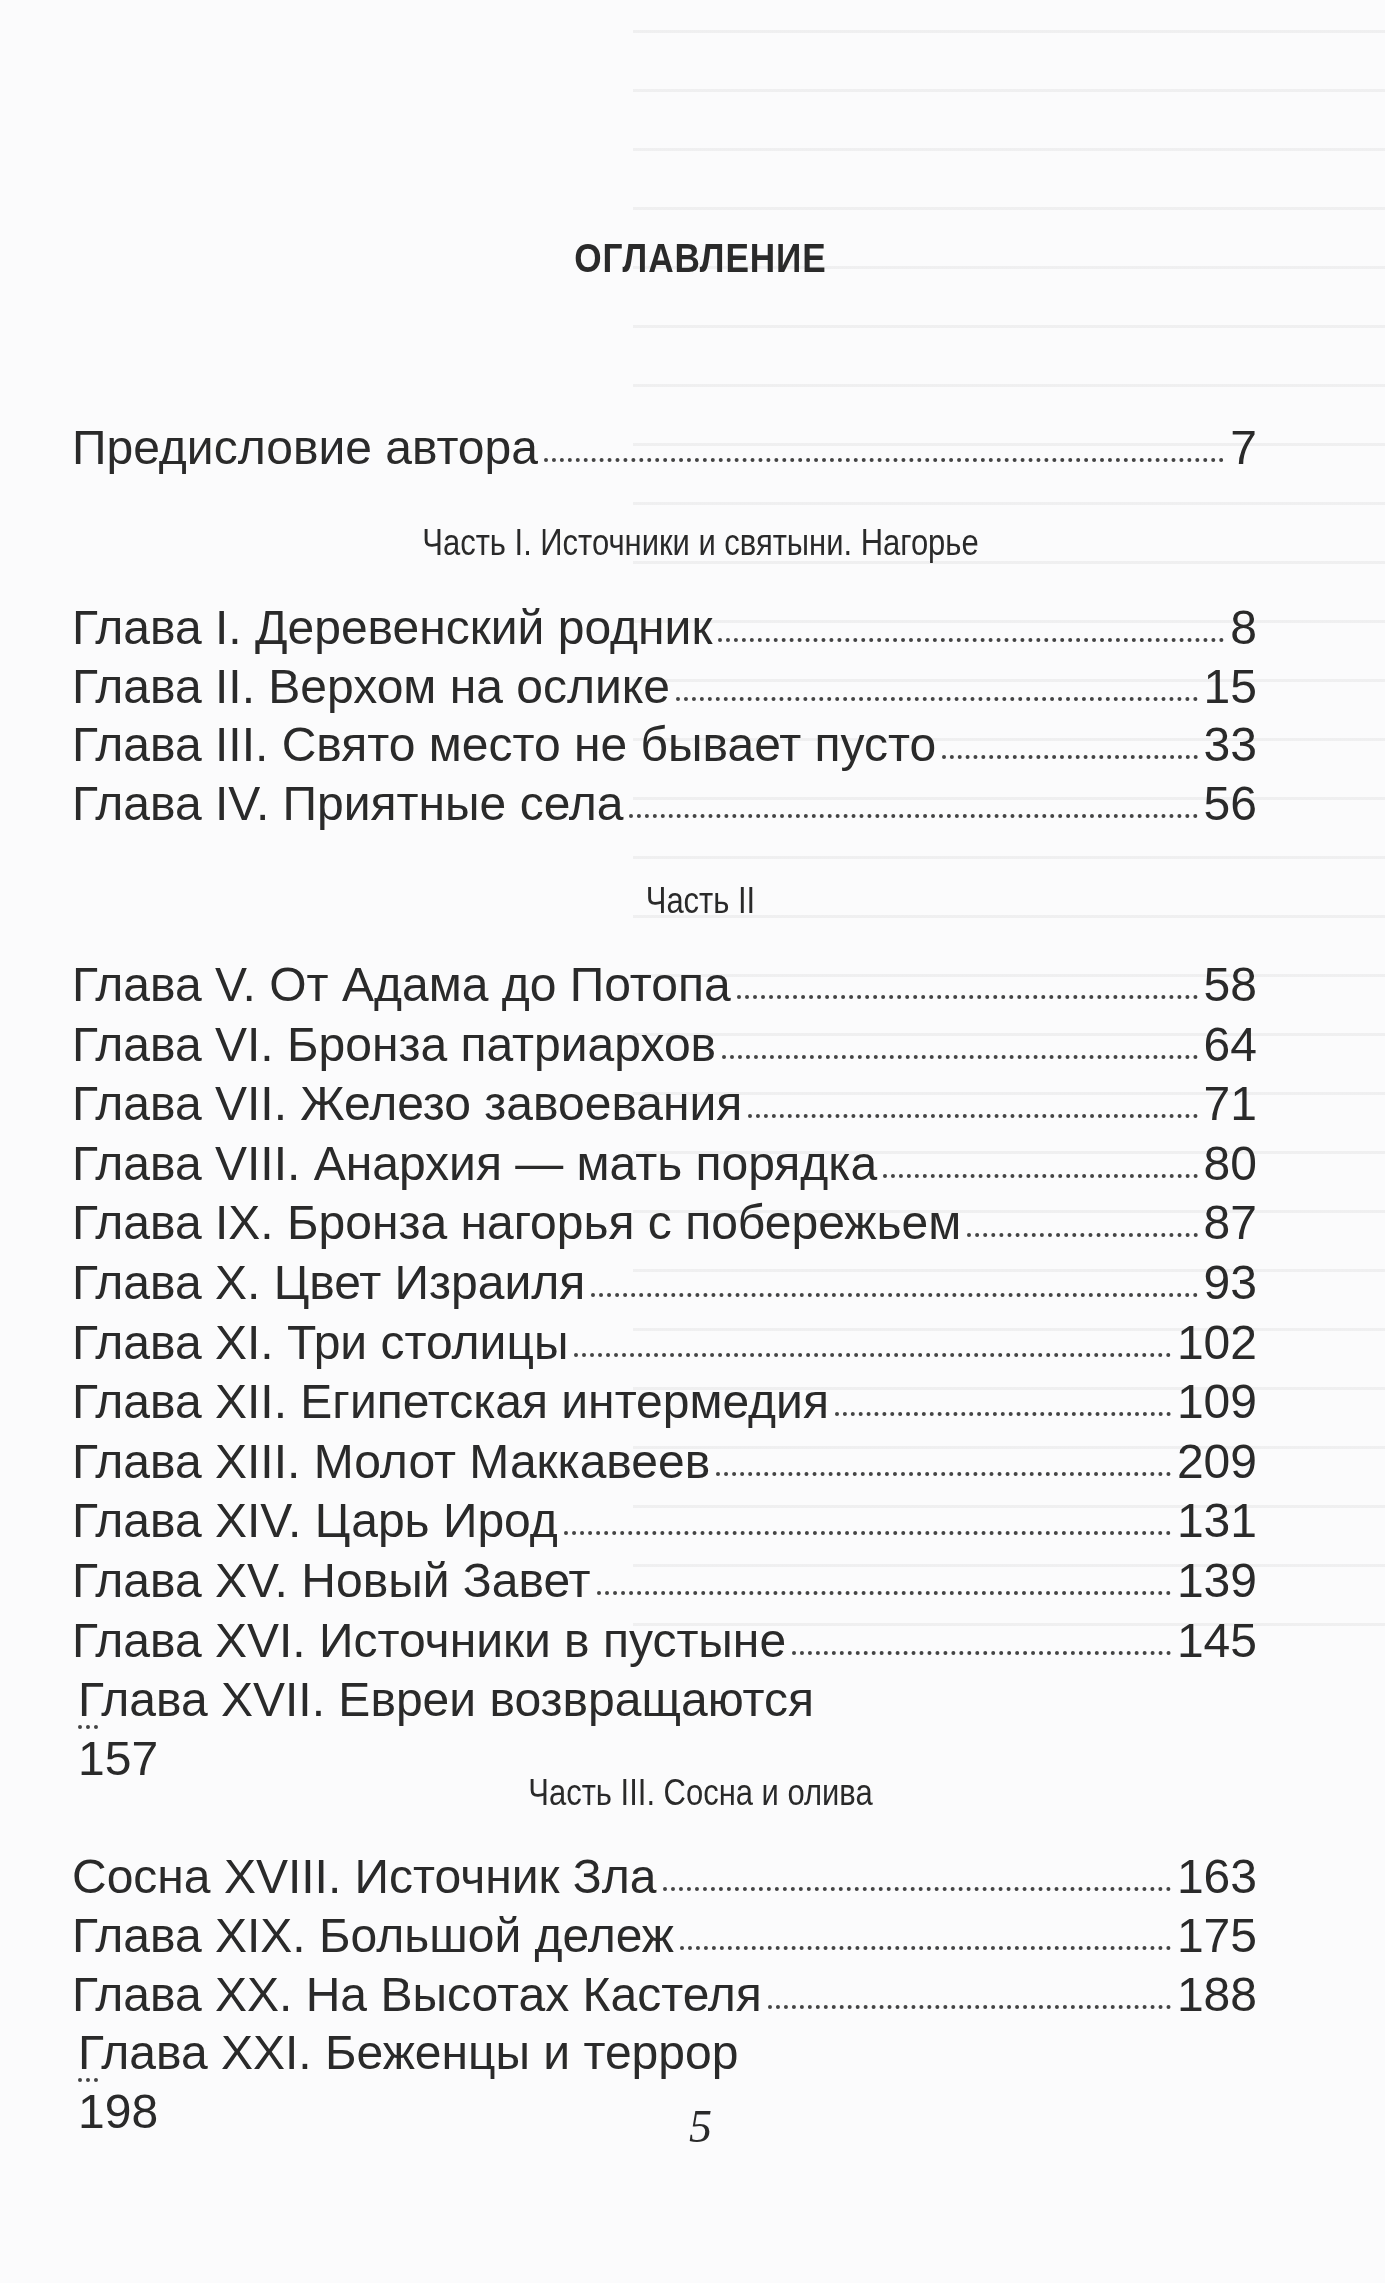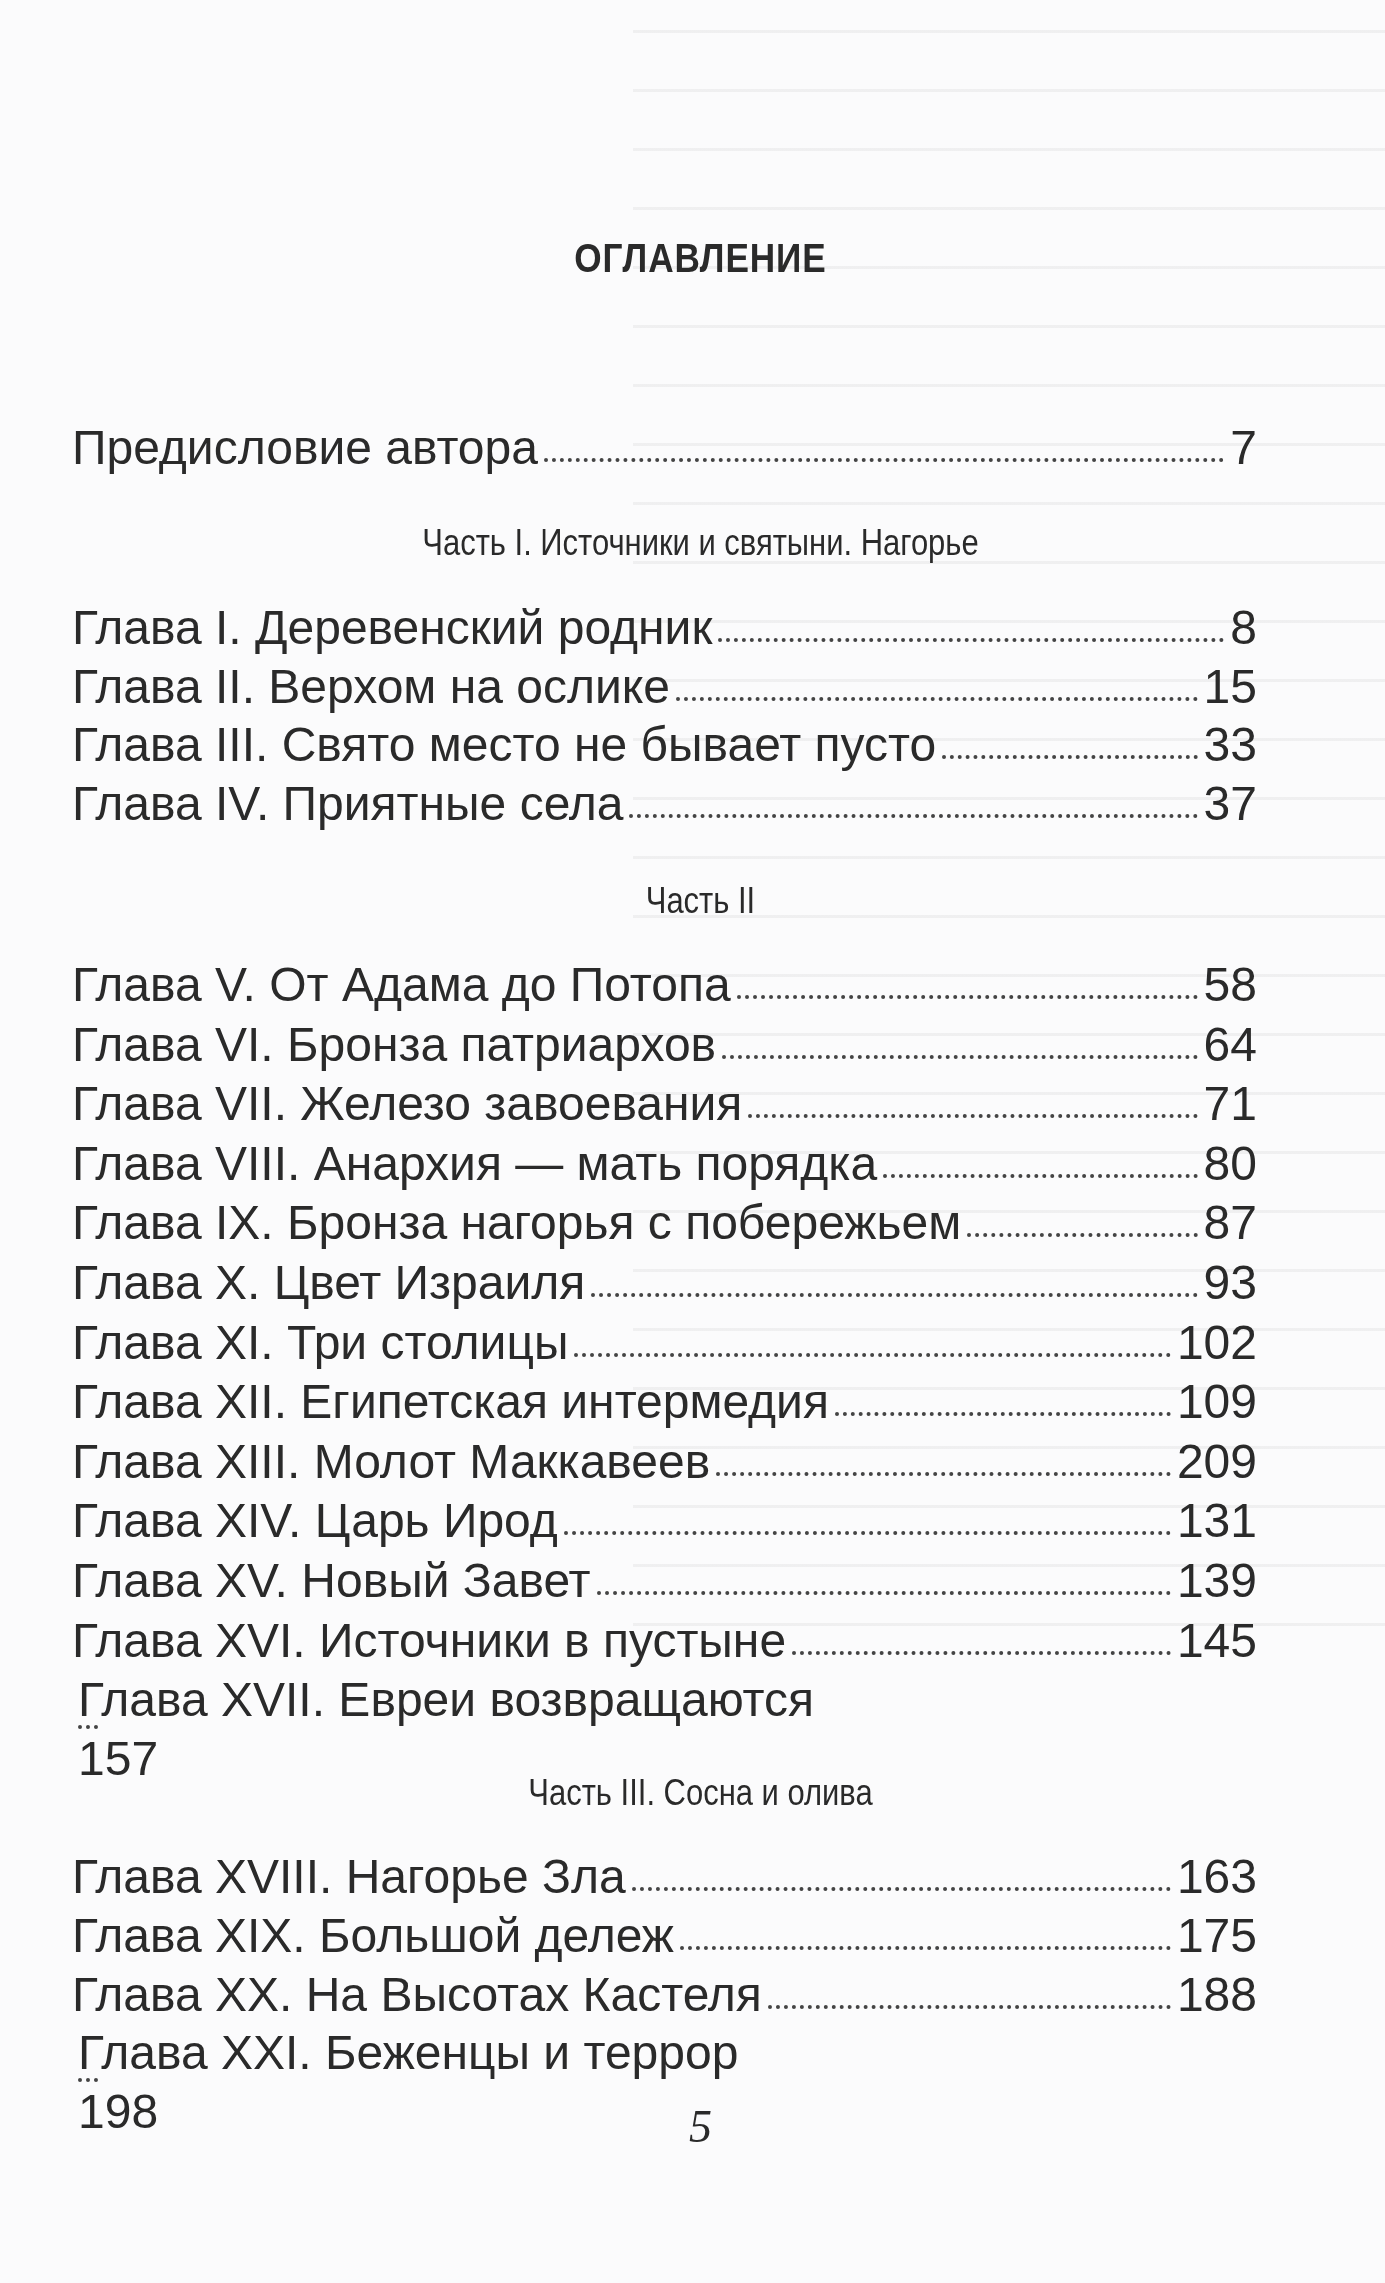--- a/index.html
+++ b/index.html
@@ -49,21 +49,21 @@
         <span class="num">15</span>
       </div>
       <div class="row" style="top: 717.4px;">
         <span class="title">Глава III. Свято место не бывает пусто</span>
         <span class="dots"></span>
         <span class="num">33</span>
       </div>
       <div class="row" style="top: 776.1px;">
         <span class="title">Глава IV. Приятные села</span>
         <span class="dots"></span>
-        <span class="num">37</span>
+        <span class="num">56</span>
       </div>
     </div>
 
   <div class="part" style="top:880px">Часть II</div>
 
   <div id="p1">
       <div class="row" style="top: 957px;">
         <span class="title">Глава V. От Адама до Потопа</span>
         <span class="dots"></span>
         <span class="num">58</span>
@@ -127,21 +127,21 @@
         <span class="title">Глава XVII. Евреи возвращаются</span>
         <span class="dots"></span>
         <span class="num">157</span>
       </div>
     </div>
 
   <div class="part" style="top:1772px">Часть III. Сосна и олива</div>
 
   <div id="p2">
       <div class="row" style="top: 1849px;">
-        <span class="title">Глава XVIII. Нагорье Зла</span>
+        <span class="title">Сосна XVIII. Источник Зла</span>
         <span class="dots"></span>
         <span class="num">163</span>
       </div>
       <div class="row" style="top: 1907.8px;">
         <span class="title">Глава XIX. Большой дележ</span>
         <span class="dots"></span>
         <span class="num">175</span>
       </div>
       <div class="row" style="top: 1966.6px;">
         <span class="title">Глава XX. На Высотах Кастеля</span>

